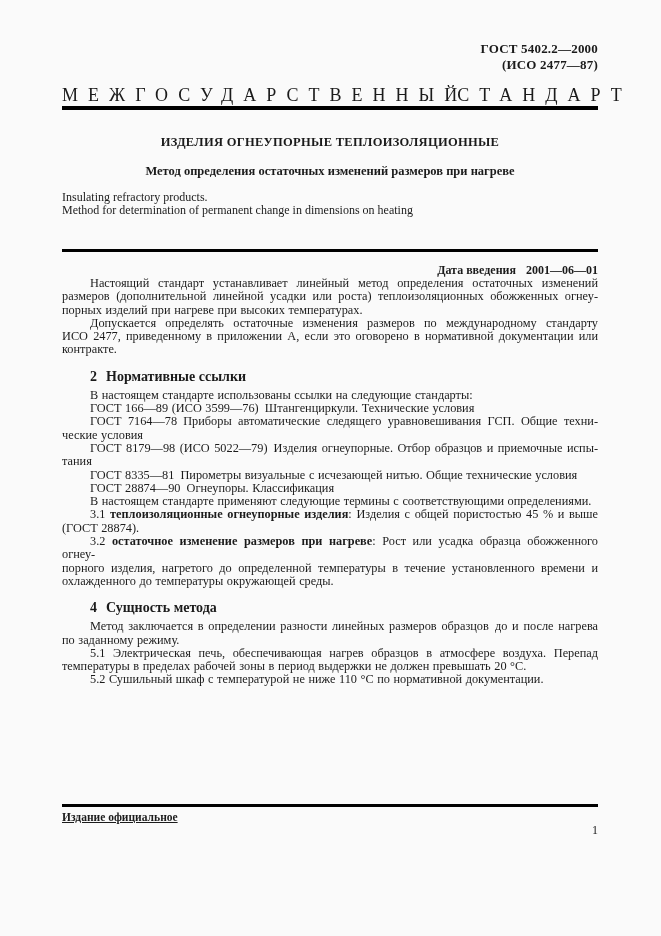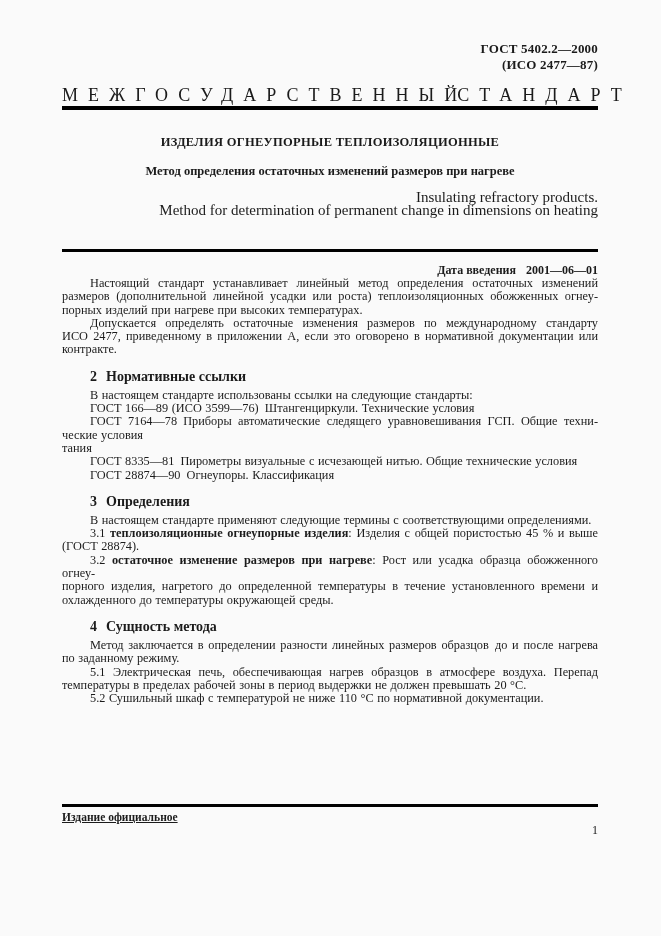--- a/index.html
+++ b/index.html
@@ -37,21 +37,21 @@
     white-space: nowrap;
   }
   .std-type .word { letter-spacing: 10px; margin-right: -10px; }
   .rule { background: #000; }
   .rule-a { height: 4px; margin-top: 3px; }
   .rule-b { height: 3px; margin-top: 32px; }
 
   
   .title-ru   { margin-top: 25px; text-align: center; font-weight: bold; font-size: 12.5px; line-height: 14px; letter-spacing: 0.3px; }
   .subtitle-ru{ margin-top: 15px; text-align: center; font-weight: bold; font-size: 12.5px; line-height: 14px; }
-  .title-en   { margin-top: 13px; text-align: right; font-size: 15px; line-height: 13px; }
+  .title-en   { margin-top: 13px; text-align: left; font-size: 12px; line-height: 13px; }
 
   .date-line { margin-top: 11px; text-align: right; font-weight: bold; font-size: 12px; line-height: 14px; font-family: Liberation Serif, serif; }
   .date-line .lbl { margin-right: 10px; }
 
   
   .sec-h {
     margin: 11px 0 4px 28px;
     font-weight: bold;
     font-size: 14px;
     line-height: 17px;
@@ -110,26 +110,26 @@
           <div class="line ind fill">Допускается определять остаточные изменения размеров по международному стандарту</div>
           <div class="line fill">ИСО 2477, приведенному в приложении А, если это оговорено в нормативной документации или</div>
           <div class="line">контракте.</div>
         </div>
         <div>
           <div class="sec-h"><span class="sec-num">2</span><span>Нормативные ссылки</span></div>
           <div class="line ind">В настоящем стандарте использованы ссылки на следующие стандарты:</div>
           <div class="line ind">ГОСТ 166—89 (ИСО 3599—76) Штангенциркули. Технические условия</div>
           <div class="line ind fill">ГОСТ 7164—78 Приборы автоматические следящего уравновешивания ГСП. Общие техни-</div>
           <div class="line">ческие условия</div>
+          <div class="line ind fill">ГОСТ 8179—98 (ИСО 5022—79) Изделия огнеупорные. Отбор образцов и приемочные испы-</div>
           <div class="line">тания</div>
           <div class="line ind">ГОСТ 8335—81 Пирометры визуальные с исчезающей нитью. Общие технические условия</div>
           <div class="line ind">ГОСТ 28874—90 Огнеупоры. Классификация</div>
         </div>
         <div>
-          <div class="sec-h"><span class="sec-num">3</span><span>Определения</span></div>
           <div class="line ind">В настоящем стандарте применяют следующие термины с соответствующими определениями.</div>
           <div class="line ind fill"><span>3.1 </span><span class="b">теплоизоляционные огнеупорные изделия</span><span>: Изделия с общей пористостью 45 % и выше</span></div>
           <div class="line">(ГОСТ 28874).</div>
           <div class="line ind fill"><span>3.2 </span><span class="b">остаточное изменение размеров при нагреве</span><span>: Рост или усадка образца обожженного огнеу-</span></div>
           <div class="line fill">порного изделия, нагретого до определенной температуры в течение установленного времени и</div>
           <div class="line">охлажденного до температуры окружающей среды.</div>
         </div>
         <div>
           <div class="sec-h"><span class="sec-num">4</span><span>Сущность метода</span></div>
           <div class="line ind fill">Метод заключается в определении разности линейных размеров образцов до и после нагрева</div>

